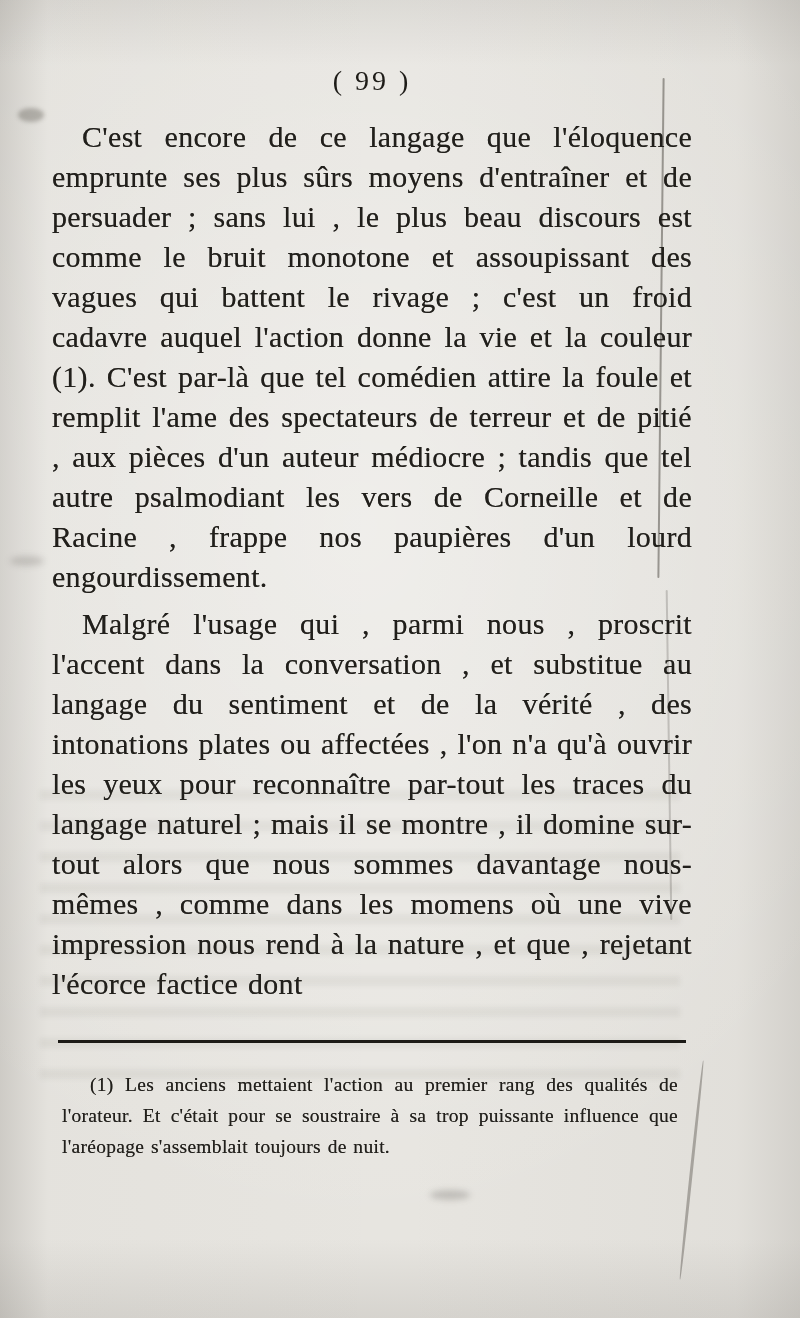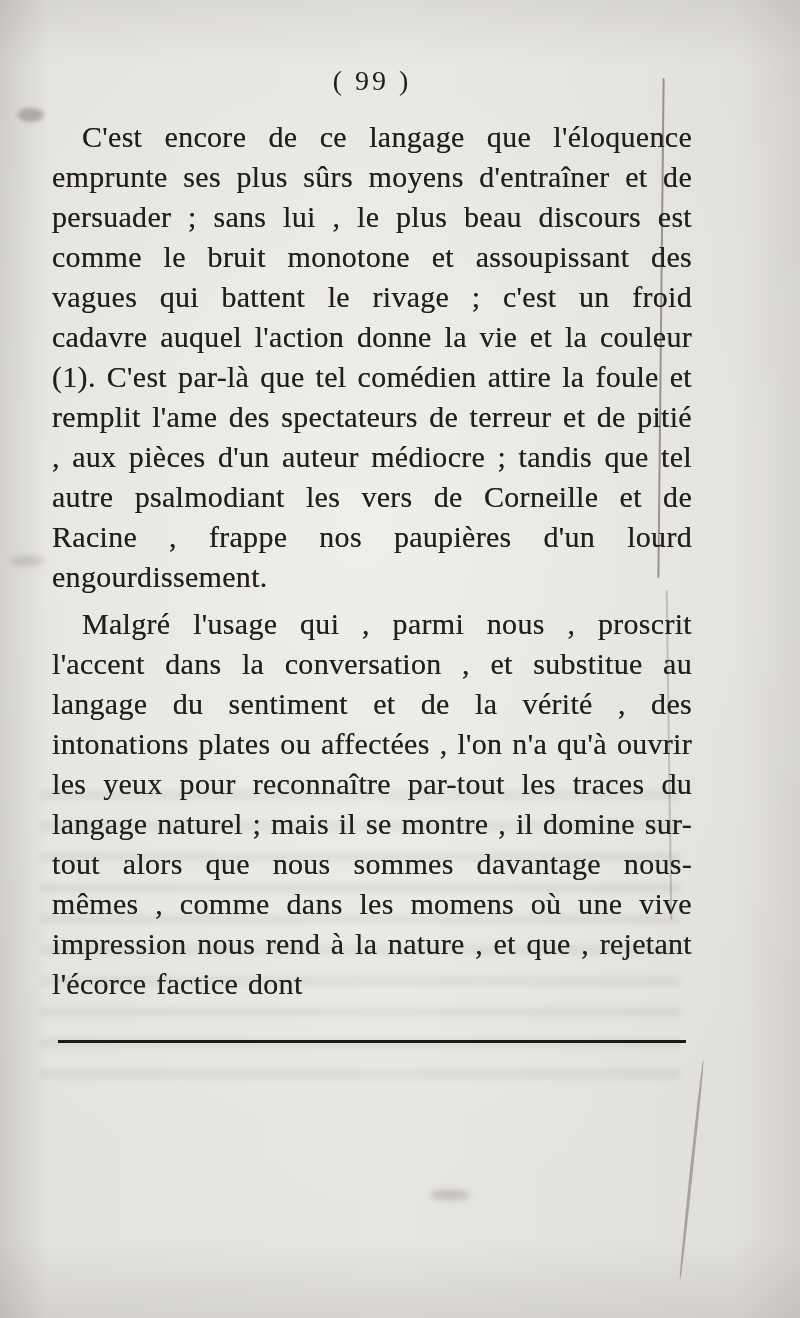--- a/index.html
+++ b/index.html
@@ -162,15 +162,16 @@
 
   <div class="content">
     <div class="page-number">( 99 )</div>
 
     <p class="para">C'est encore de ce langage que l'éloquence emprunte ses plus sûrs moyens d'entraîner et de persuader ; sans lui , le plus beau discours est comme le bruit monotone et assoupissant des vagues qui battent le rivage ; c'est un froid cadavre auquel l'action donne la vie et la couleur (1). C'est par-là que tel comédien attire la foule et remplit l'ame des spectateurs de terreur et de pitié , aux pièces d'un auteur médiocre ; tandis que tel autre psalmodiant les vers de Corneille et de Racine , frappe nos paupières d'un lourd engourdissement.</p>
 
     <p class="para">Malgré l'usage qui , parmi nous , proscrit l'accent dans la conversation , et substitue au langage du sentiment et de la vérité , des intonations plates ou affectées , l'on n'a qu'à ouvrir les yeux pour reconnaître par-tout les traces du langage naturel ; mais il se montre , il domine sur-tout alors que nous sommes davantage nous-mêmes , comme dans les momens où une vive impression nous rend à la nature , et que , rejetant l'écorce factice dont</p>
 
     <div class="footnote-rule"></div>
 
+    <p class="footnote">(1) Les anciens mettaient l'action au premier rang des qualités de l'orateur. Et c'était pour se soustraire à sa trop puissante influence que l'aréopage s'assemblait toujours de nuit.</p>
   </div>
 
 </div>
 
 </body></html>

